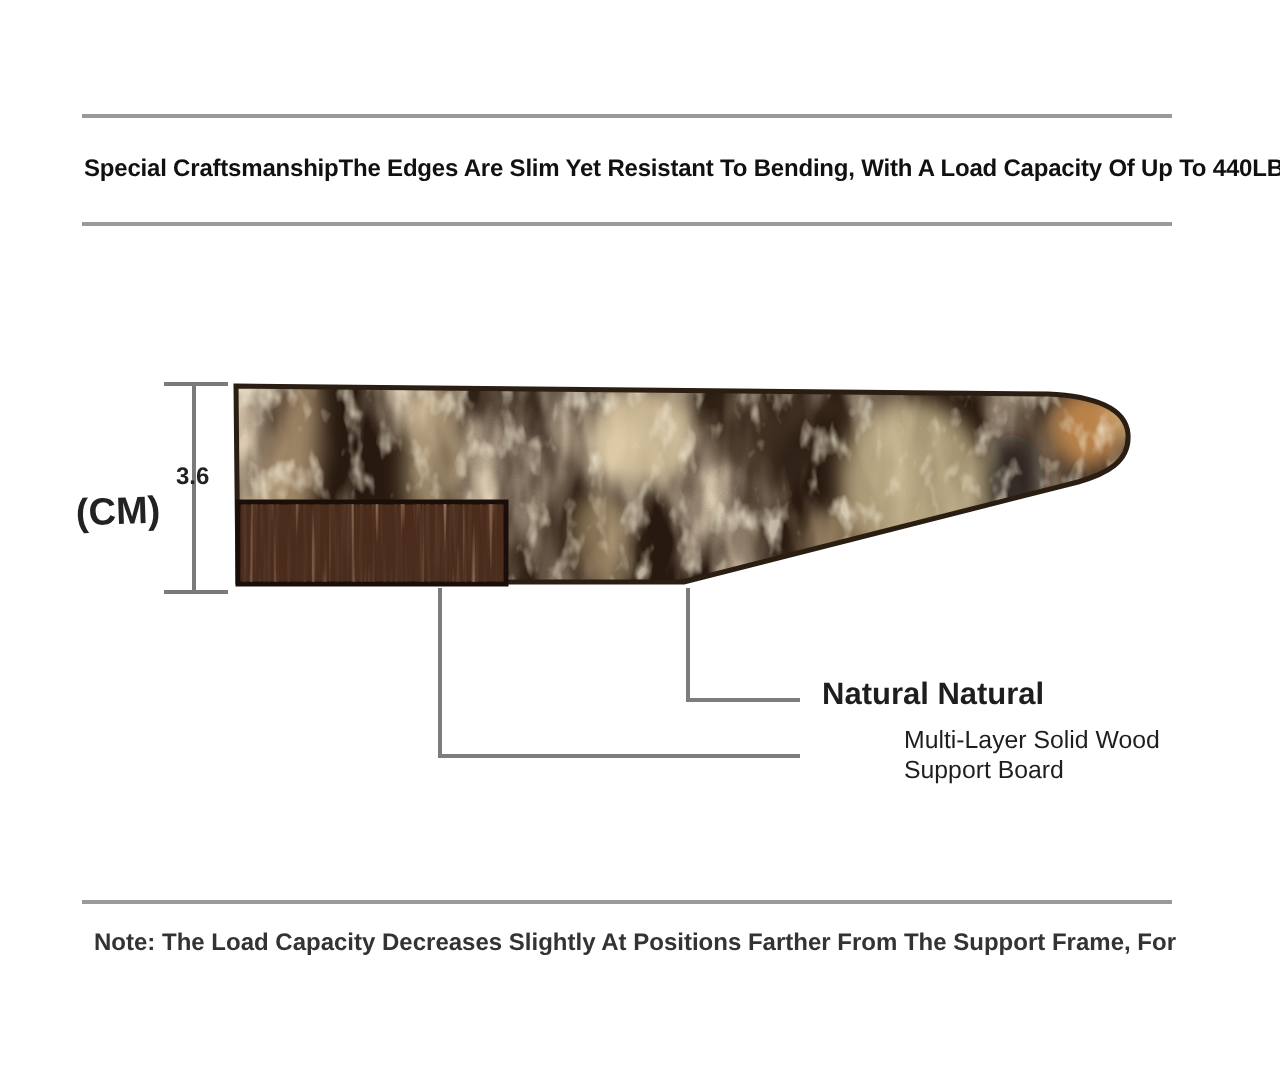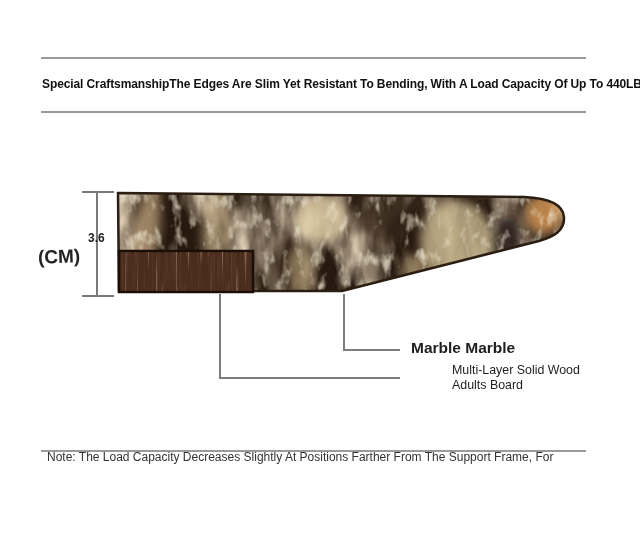--- a/index.html
+++ b/index.html
@@ -47,22 +47,22 @@
   #label-natural-marble{
     position:absolute;left:411px;top:339px;
     font-size:15.5px;font-weight:700;color:#1e1e1e;white-space:nowrap;
   }
   #label-wood-support{
     position:absolute;left:414px;top:363px;
     font-size:12.4px;font-weight:500;color:#1e1e1e;line-height:14.5px;white-space:nowrap;margin-left:38px;
   }
   
   #note-text{
-    position:absolute;left:47px;top:449px;
-    font-size:12px;font-weight:400;color:#333333;line-height:16px;white-space:nowrap;text-align:center;
+    position:absolute;left:47px;top:463px;
+    font-size:12px;font-weight:700;color:#333333;line-height:16px;white-space:nowrap;text-align:center;
   }
 </style>
 </head>
 <body>
 
 <div id="canvas">
 
   <div class="divider" id="divider-top"></div>
 
   <div id="header-title">Special CraftsmanshipThe Edges Are Slim Yet Resistant To Bending, With A Load Capacity Of Up To 440LBS</div>
@@ -135,24 +135,24 @@
         <rect x="4" y="62" width="132" height="39" filter="url(#woodLight)" opacity="0.9"></rect>
       </g>
     </g>
   </svg>
 
   <div class="leader" id="leader-marble-v"></div>
   <div class="leader" id="leader-marble-h"></div>
   <div class="leader" id="leader-wood-v"></div>
   <div class="leader" id="leader-wood-h"></div>
 
-  <div id="label-natural-marble">Marble Marble</div>
+  <div id="label-natural-marble">Natural Natural</div>
   <div id="label-wood-support">
     <div>Multi-Layer Solid Wood</div>
-    <div>Adults Board</div>
+    <div>Support Board</div>
   </div>
 
   <div class="divider" id="divider-bottom"></div>
 
   <div id="note-text">
     <div>Note: The Load Capacity Decreases Slightly At Positions Farther From The Support Frame, For</div>
   </div>
 
 </div>
 

